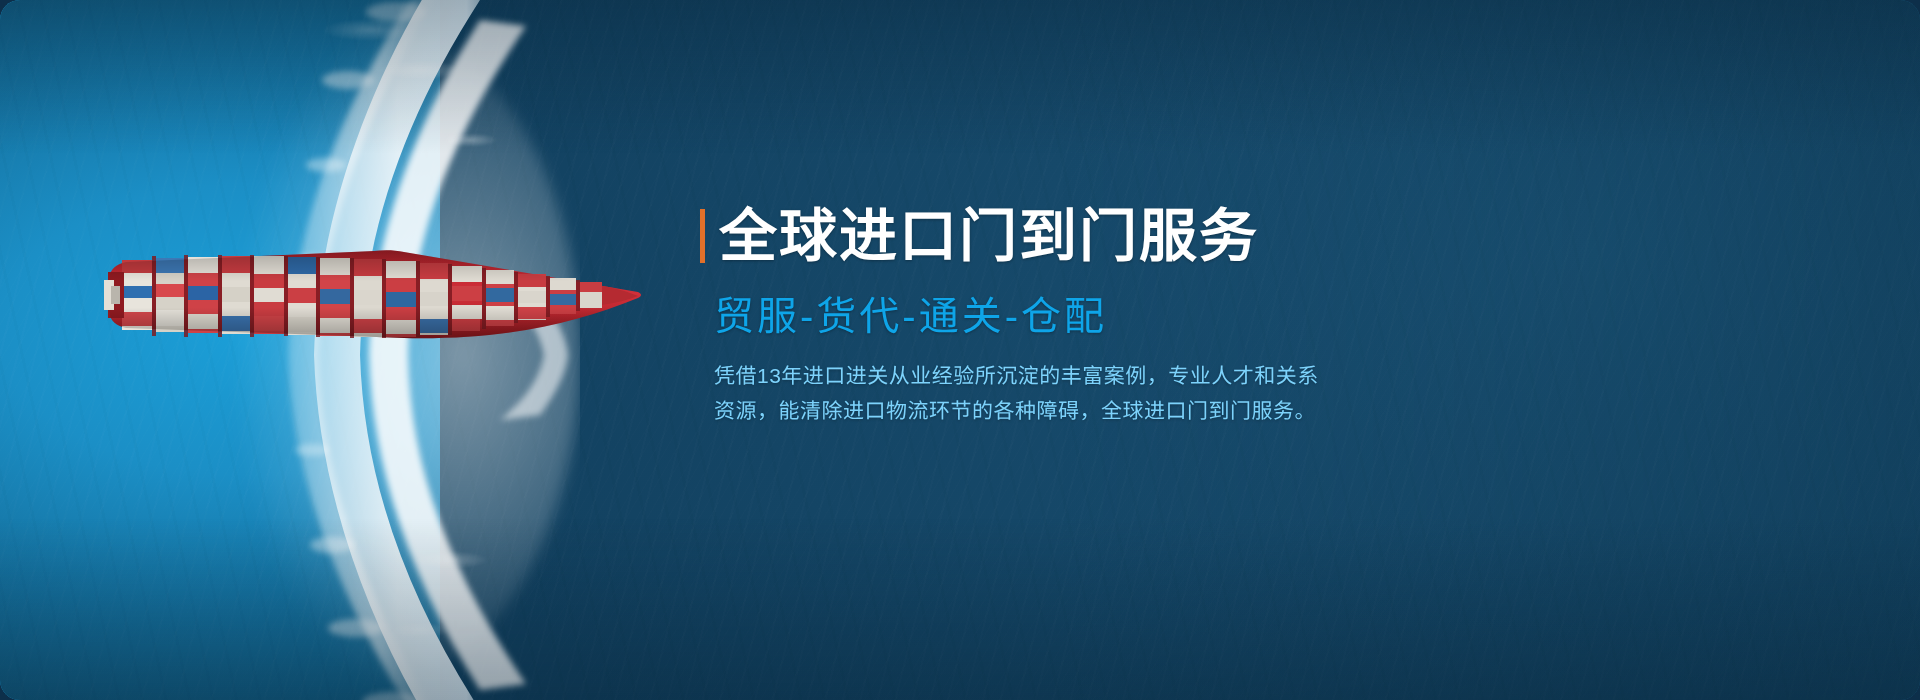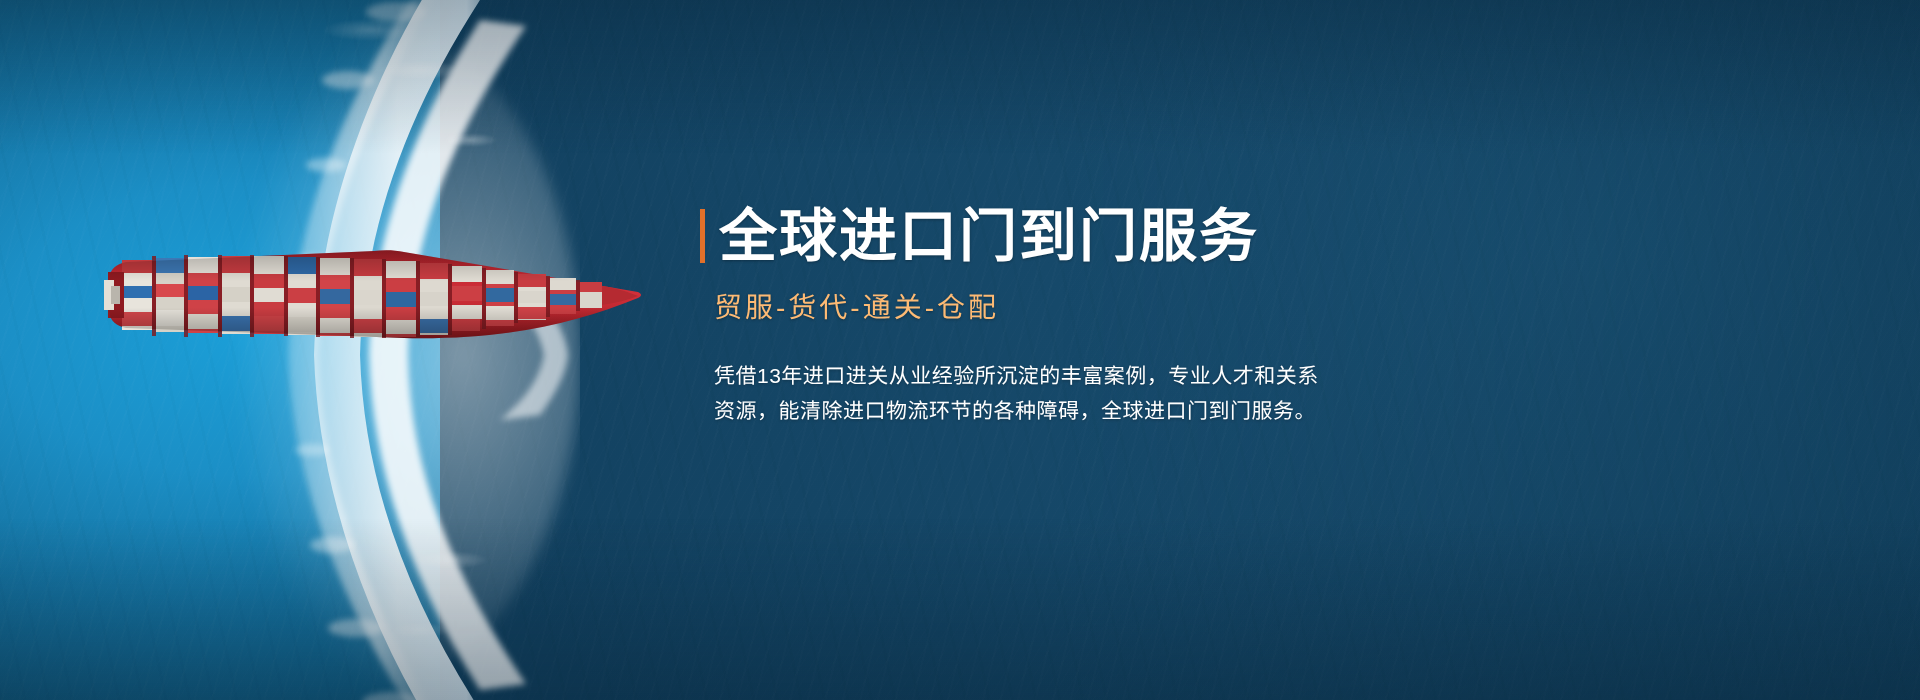--- a/index.html
+++ b/index.html
@@ -11,20 +11,21 @@
   body {
     font-family: "Liberation Sans", "DejaVu Sans", sans-serif;
   }
 
   .banner {
     position: relative;
     width: 1920px;
     height: 700px;
     overflow: hidden;
     background: #124566;
+    border-radius: 20px;
   }
 
   
   .ocean {
     position: absolute;
     inset: 0;
     background:
       radial-gradient(ellipse 900px 520px at 250px 330px, #1b9fd8 0%, #1b8fc6 28%, #15719f 55%, #125a7f 78%, #124566 100%),
       linear-gradient(100deg, #1996d0 0%, #1682b8 14%, #146a95 27%, #12587c 40%, #11506f 54%, #104b68 70%, #0f4660 86%, #0e4159 100%);
   }
@@ -113,36 +114,36 @@
     font-weight: 700;
     letter-spacing: 2px;
     line-height: 1;
     white-space: nowrap;
     text-shadow: 0 1px 3px rgba(0,0,0,.30);
   }
 
   .subtitle {
     position: absolute;
     left: 14px;
-    top: 268px;
-    color: #fdba74;
-    font-size: 28px;
+    top: 259px;
+    color: #0ea5e9;
+    font-size: 40px;
     font-weight: 400;
     letter-spacing: 3px;
     line-height: 1.2;
     white-space: nowrap;
     text-shadow: 0 1px 3px rgba(0,0,0,.30);
   }
 
   .desc {
     position: absolute;
     left: 14px;
     top: 338px;
     width: 700px;
-    color: #ffffff;
+    color: #7dd3fc;
     font-size: 21px;
     font-weight: 400;
     letter-spacing: .5px;
     line-height: 1.65;
     text-shadow: 0 1px 3px rgba(0,0,0,.28);
   }
   .desc-line { display: block; white-space: nowrap; }
 </style>
 </head>
 <body>

